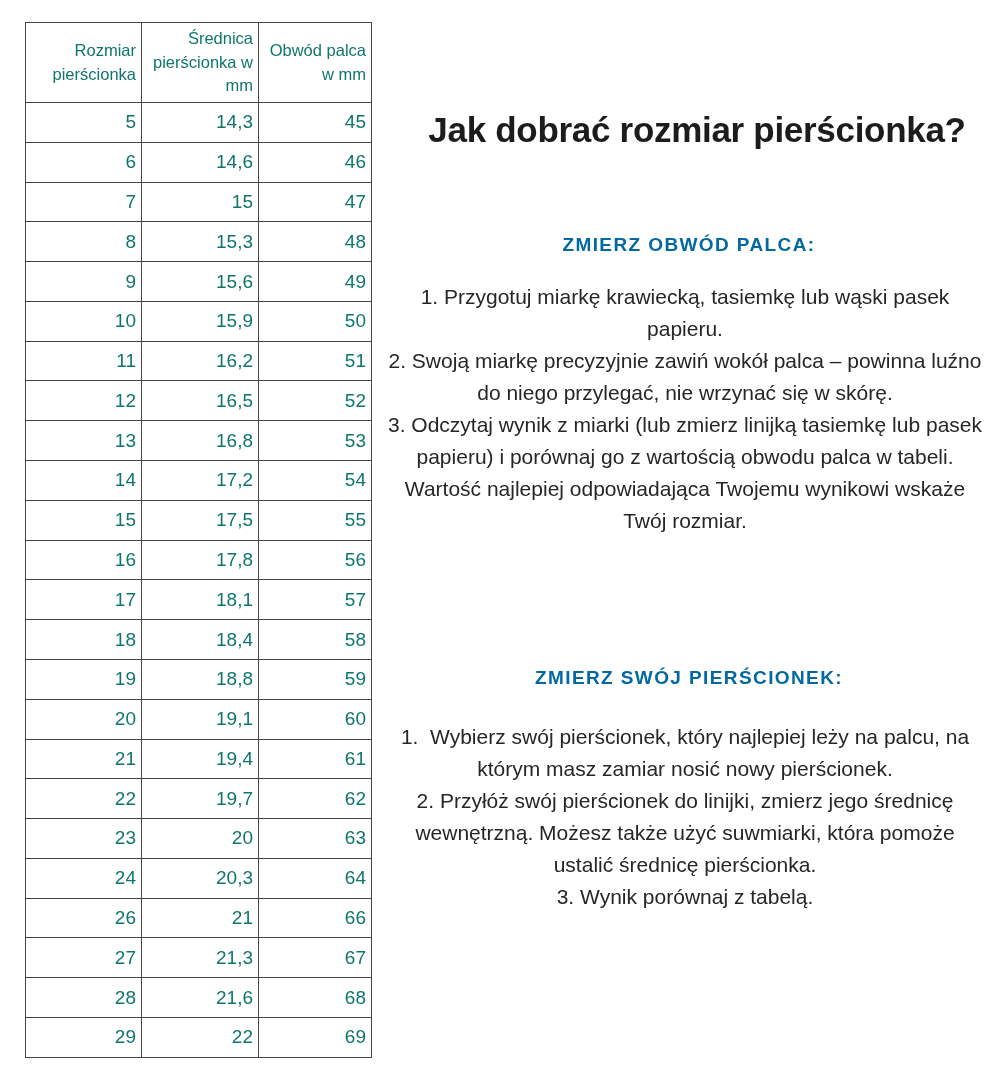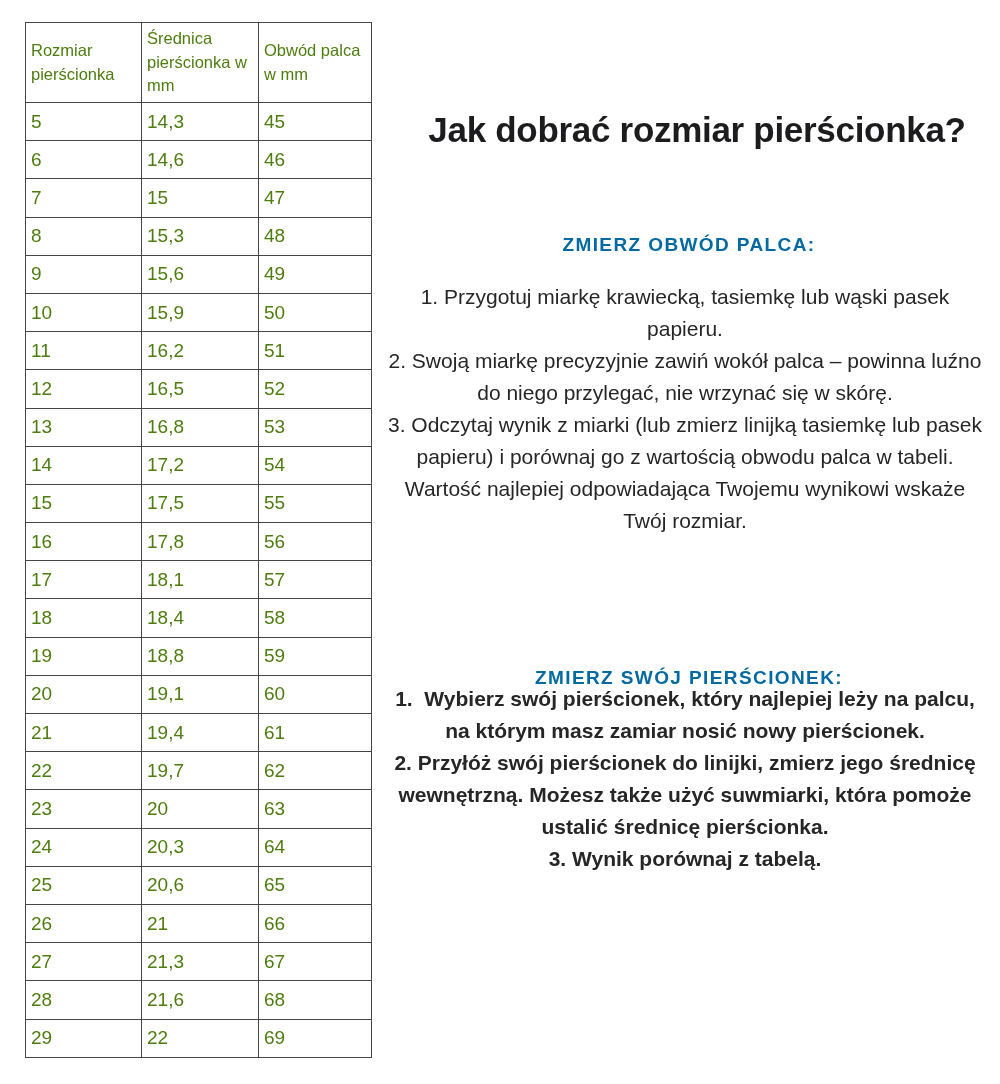--- a/index.html
+++ b/index.html
@@ -20,22 +20,22 @@
 
   
   .size-table {
     position: absolute;
     left: 25px;
     top: 22px;
     width: 346px;
     height: 1036px;
     border-collapse: collapse;
     table-layout: fixed;
-    text-align: left;
-    color: #4d7c0f;
+    text-align: right;
+    color: #0f766e;
   }
   .size-table th,
   .size-table td {
     border: 1px solid #454545;
     padding: 0 5px;
     vertical-align: middle;
   }
   .size-table th {
     height: 80px;
     font-weight: 400;
@@ -84,21 +84,21 @@
   .heading-2 { top: 662px; }
   .steps {
     position: absolute;
     left: 0;
     width: 100%;
     font-size: 21px;
     line-height: 32px;
     font-weight: 400;
   }
   .steps-1 { top: 281px; }
-  .steps-2 { top: 683px; font-weight: bold; }
+  .steps-2 { top: 721px; }
   .steps p { margin: 0; }
 </style>
 </head>
 <body>
 
 <div class="canvas">
 
   <table class="size-table">
     <colgroup>
       <col style="width:116px">
@@ -230,25 +230,20 @@
           <td>20</td>
           <td>63</td>
         </tr>
 
         <tr>
           <td>24</td>
           <td>20,3</td>
           <td>64</td>
         </tr>
 
-        <tr>
-          <td>25</td>
-          <td>20,6</td>
-          <td>65</td>
-        </tr>
 
         <tr>
           <td>26</td>
           <td>21</td>
           <td>66</td>
         </tr>
 
         <tr>
           <td>27</td>
           <td>21,3</td>

